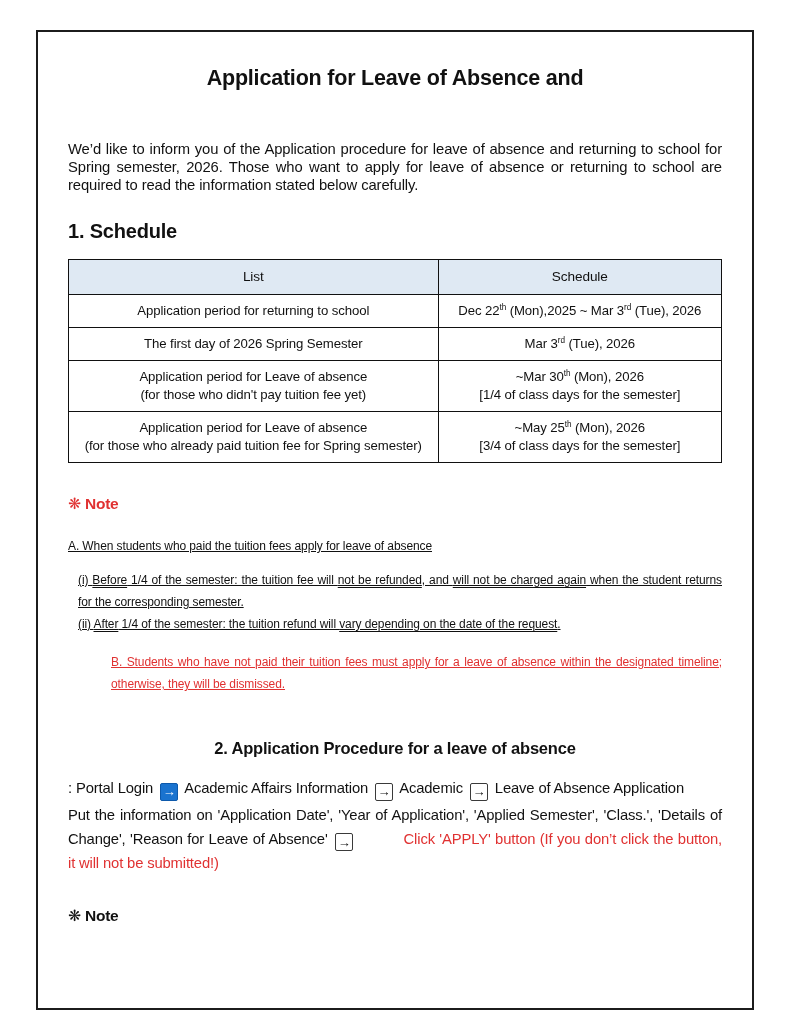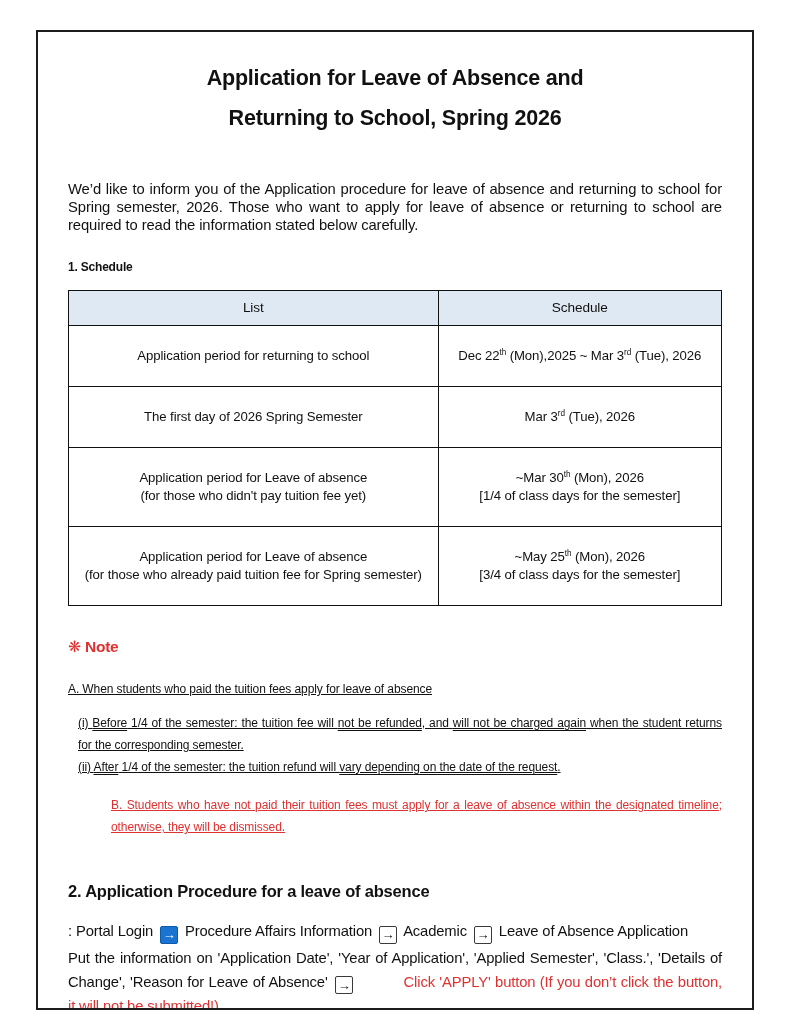--- a/index.html
+++ b/index.html
@@ -15,71 +15,70 @@
   }
   .title{
     margin-top:26px;text-align:center;font-weight:bold;
     font-size:21.5px;line-height:40px;letter-spacing:-0.2px;
   }
   .intro{
     margin-top:42px;font-size:14.8px;line-height:18px;
     text-align:justify;letter-spacing:-0.1px;
   }
   .h-section{
-    margin-top:26px;font-size:12px;font-weight:bold;letter-spacing:-0.2px;
+    margin-top:26px;font-size:20px;font-weight:bold;letter-spacing:-0.2px;
   }
   .notice{
     margin-top:14px;font-size:14.8px;line-height:22px;
     color:var(--navy);text-align:justify;letter-spacing:-0.1px;
   }
   table.schedule{
     margin-top:16px;width:100%;border-collapse:collapse;
     font-size:13.2px;table-layout:fixed;
   }
   table.schedule th,table.schedule td{
     border:1px solid #111;text-align:center;vertical-align:middle;
-    padding:21px 8px;line-height:18px;letter-spacing:-0.1px;
+    padding:7px 8px;line-height:18px;letter-spacing:-0.1px;
   }
   table.schedule th{
     background:var(--thbg);font-weight:normal;font-size:13.6px;padding:8px;
   }
   col.c-list{width:56.6%;}
   col.c-sched{width:43.4%;}
   .note-label{
     margin-top:32px;font-size:15.5px;font-weight:bold;letter-spacing:-0.2px;
   }
   .note-label.red{color:var(--red);}
   .para{
     font-size:12px;line-height:22px;text-align:justify;letter-spacing:-0.1px;text-decoration:underline;
   }
   .mt22{margin-top:22px;} .mt16{margin-top:16px;} .mt18{margin-top:18px;} .mt4{margin-top:4px;}
   .sub-notes{padding-left:10px;}
   .c-red{color:var(--red);margin-left:43px;}
   .u{text-decoration:underline;text-underline-offset:3px;text-decoration-thickness:1px;}
   .b{font-weight:bold;}
   sup{font-size:0.62em;line-height:0;}
-  .h-section2{margin-top:44px;font-size:16.5px;font-weight:bold;letter-spacing:-0.2px;}
+  .h-section2{margin-top:44px;font-size:16.5px;font-weight:bold;letter-spacing:-0.2px;text-align:center;}
   .proc{font-size:14.8px;line-height:24px;letter-spacing:-0.15px;}
   .proc2{text-align:justify;}
   .arrow-box{
     display:inline-flex;align-items:center;justify-content:center;
     width:18px;height:18px;border-radius:2px;font-size:13px;line-height:1;
     vertical-align:-3px;margin:0 3px;box-sizing:border-box;
   }
   .arrow-blue{background:var(--iconblue);border:1px solid #0d59ab;color:#fff;}
   .arrow-white{background:#fff;border:1px solid #3a3a3a;color:#111;}
 </style>
 </head>
 <body>
 
 <div class="doc">
 
   <div class="title">
     <div>Application for Leave of Absence and</div>
-    <div>Returning to School, Spring 2026</div>
   </div>
 
   <p class="intro">We’d like to inform you of the Application procedure for leave of absence and returning to school for Spring semester, 2026. Those who want to apply for leave of absence or returning to school are required to read the information stated below carefully.</p>
 
   <div class="h-section">1. Schedule</div>
 
 
   <table class="schedule">
     <colgroup>
         <col class="c-list">
@@ -137,18 +136,18 @@
 
   <div class="sub-notes mt4">
     <p class="para" style="margin:0;"><span>(i) </span><span class="u">Before</span><span> 1/4 of the semester: the tuition fee will </span><span class="u">not be refunded</span><span>, and </span><span class="u">will not be charged again</span><span> when the student returns for the corresponding semester.</span></p>
     <p class="para" style="margin:0;"><span>(ii) </span><span class="u">After</span><span> 1/4 of the semester: the tuition refund will </span><span class="u">vary depending on the date of the request</span><span>.</span></p>
   </div>
 
   <p class="para c-red mt16">B. Students who have not paid their tuition fees must apply for a leave of absence within the designated timeline; otherwise, they will be dismissed.</p>
 
   <div class="h-section2">2. Application Procedure for a leave of absence</div>
 
-  <p class="proc mt18" style="margin-bottom:0;"><span>: Portal Login </span><span class="arrow-box arrow-blue">→</span><span> Procedure Affairs Information </span><span class="arrow-box arrow-white">→</span><span> Academic </span><span class="arrow-box arrow-white">→</span><span> Leave of Absence Application</span></p>
+  <p class="proc mt18" style="margin-bottom:0;"><span>: Portal Login </span><span class="arrow-box arrow-blue">→</span><span> Academic Affairs Information </span><span class="arrow-box arrow-white">→</span><span> Academic </span><span class="arrow-box arrow-white">→</span><span> Leave of Absence Application</span></p>
   <p class="proc proc2" style="margin-top:2px;"><span> Put the information on 'Application Date', 'Year of Application', 'Applied Semester', 'Class.', 'Details of Change', 'Reason for Leave of Absence' </span><span class="arrow-box arrow-white">→</span><span> </span><span class="c-red">Click 'APPLY' button (If you don’t click the button, it will not be submitted!)</span></p>
 
   <div class="note-label">❋ Note</div>
 
 </div>
 
 </body></html>

